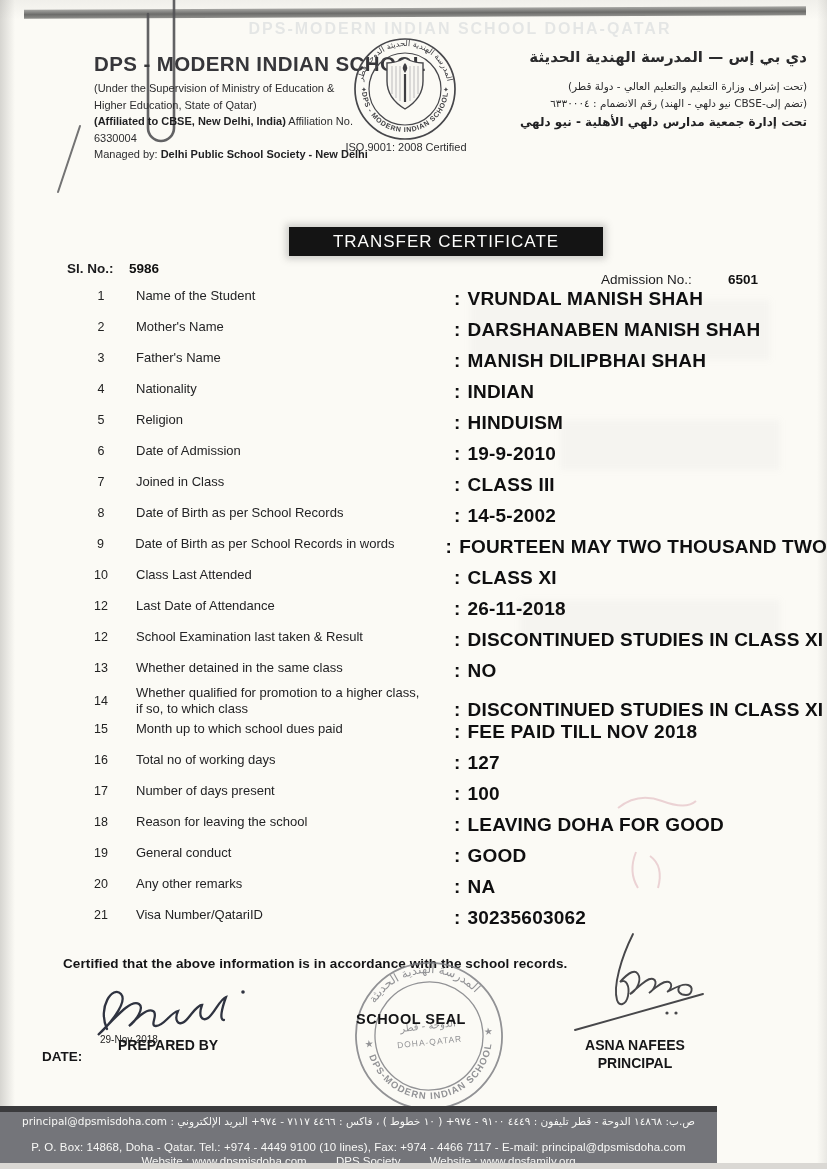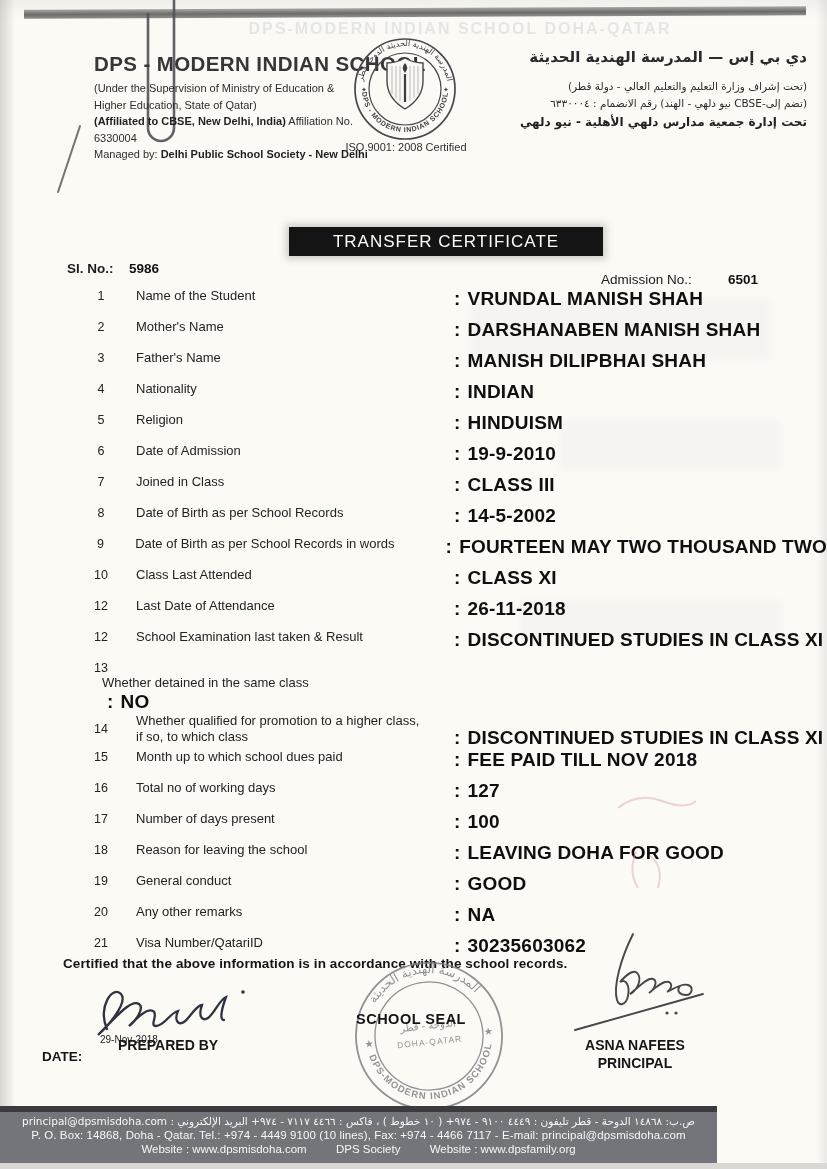--- a/index.html
+++ b/index.html
@@ -42,21 +42,21 @@
     color:#fdfdfb;font-weight:normal;font-size:17px;letter-spacing:1px;
     text-align:center;line-height:29px;margin-left:28px;}
   .slno-label{left:67px;top:261px;font-weight:bold;font-size:13.5px;color:#1b1b1d;}
   .slno-value{left:129px;top:261px;font-weight:bold;font-size:13.5px;color:#111;}
   .adm-label{left:601px;top:272px;font-weight:normal;font-size:13.5px;color:#1b1b1d;}
   .adm-value{left:728px;top:272px;font-weight:bold;font-size:13.5px;color:#111;}
 
   
   .rows{left:0;top:288px;width:827px;}
   .row{display:flex;align-items:flex-start;min-height:31px;padding-left:84px;}
-  .row.r13{min-height:25px;flex-direction:column;}
+  .row.r13{min-height:25px;}
   .row.two{min-height:36px;}
   .num{width:34px;text-align:center;font-size:12.5px;color:#222;padding-top:1px;}
   .lblwrap{margin-left:18px;width:295px;font-size:13px;color:#232325;line-height:1.22;}
   .row.two .num{padding-top:9px;}
   .valwrap{margin-left:23px;font-size:19px;font-weight:bold;color:#0f0f10;letter-spacing:.2px;white-space:nowrap;}
   .row.two .valwrap{margin-top:14px;}
   .colon{display:inline-block;margin-right:7px;}
 
   
   .certified{left:63px;top:956px;font-weight:bold;font-size:13.5px;color:#141416;letter-spacing:.1px;}
@@ -64,21 +64,21 @@
   .date-label{left:42px;top:1049px;font-weight:bold;font-size:13.5px;color:#161618;}
   .date-value{left:100px;top:1034px;font-size:10px;color:#222;}
   .seal-label{left:356px;top:1011px;font-weight:bold;font-size:14.5px;letter-spacing:.5px;color:#131315;}
   .principal-name{left:568px;top:1037px;width:134px;text-align:center;font-weight:bold;font-size:14px;color:#161618;}
   .principal-title{left:568px;top:1055px;width:134px;text-align:center;font-weight:bold;font-size:14px;color:#161618;}
 
   
   .footer{left:0;top:1106px;width:717px;height:57px;background:#74757a;
     border-top:6px solid #3b3b3d;box-sizing:border-box;color:#f8f8f6;text-align:center;}
   .f-ar{font-family:"DejaVu Sans",sans-serif;font-size:10.5px;margin-top:3px;direction:rtl;}
-  .f-en{font-size:11.5px;margin-top:2px;letter-spacing:.1px;}
+  .f-en{font-size:11.5px;margin-top:14px;letter-spacing:.1px;}
   .f-web{font-size:11.5px;margin-top:2px;}
   .f-web span{margin:0 13px;}
   .bottom-strip{left:0;top:1163px;width:827px;height:6px;background:#dad8d4;}
 
   svg{display:block;}
 </style>
 </head>
 <body>
 
 <div class="page">

